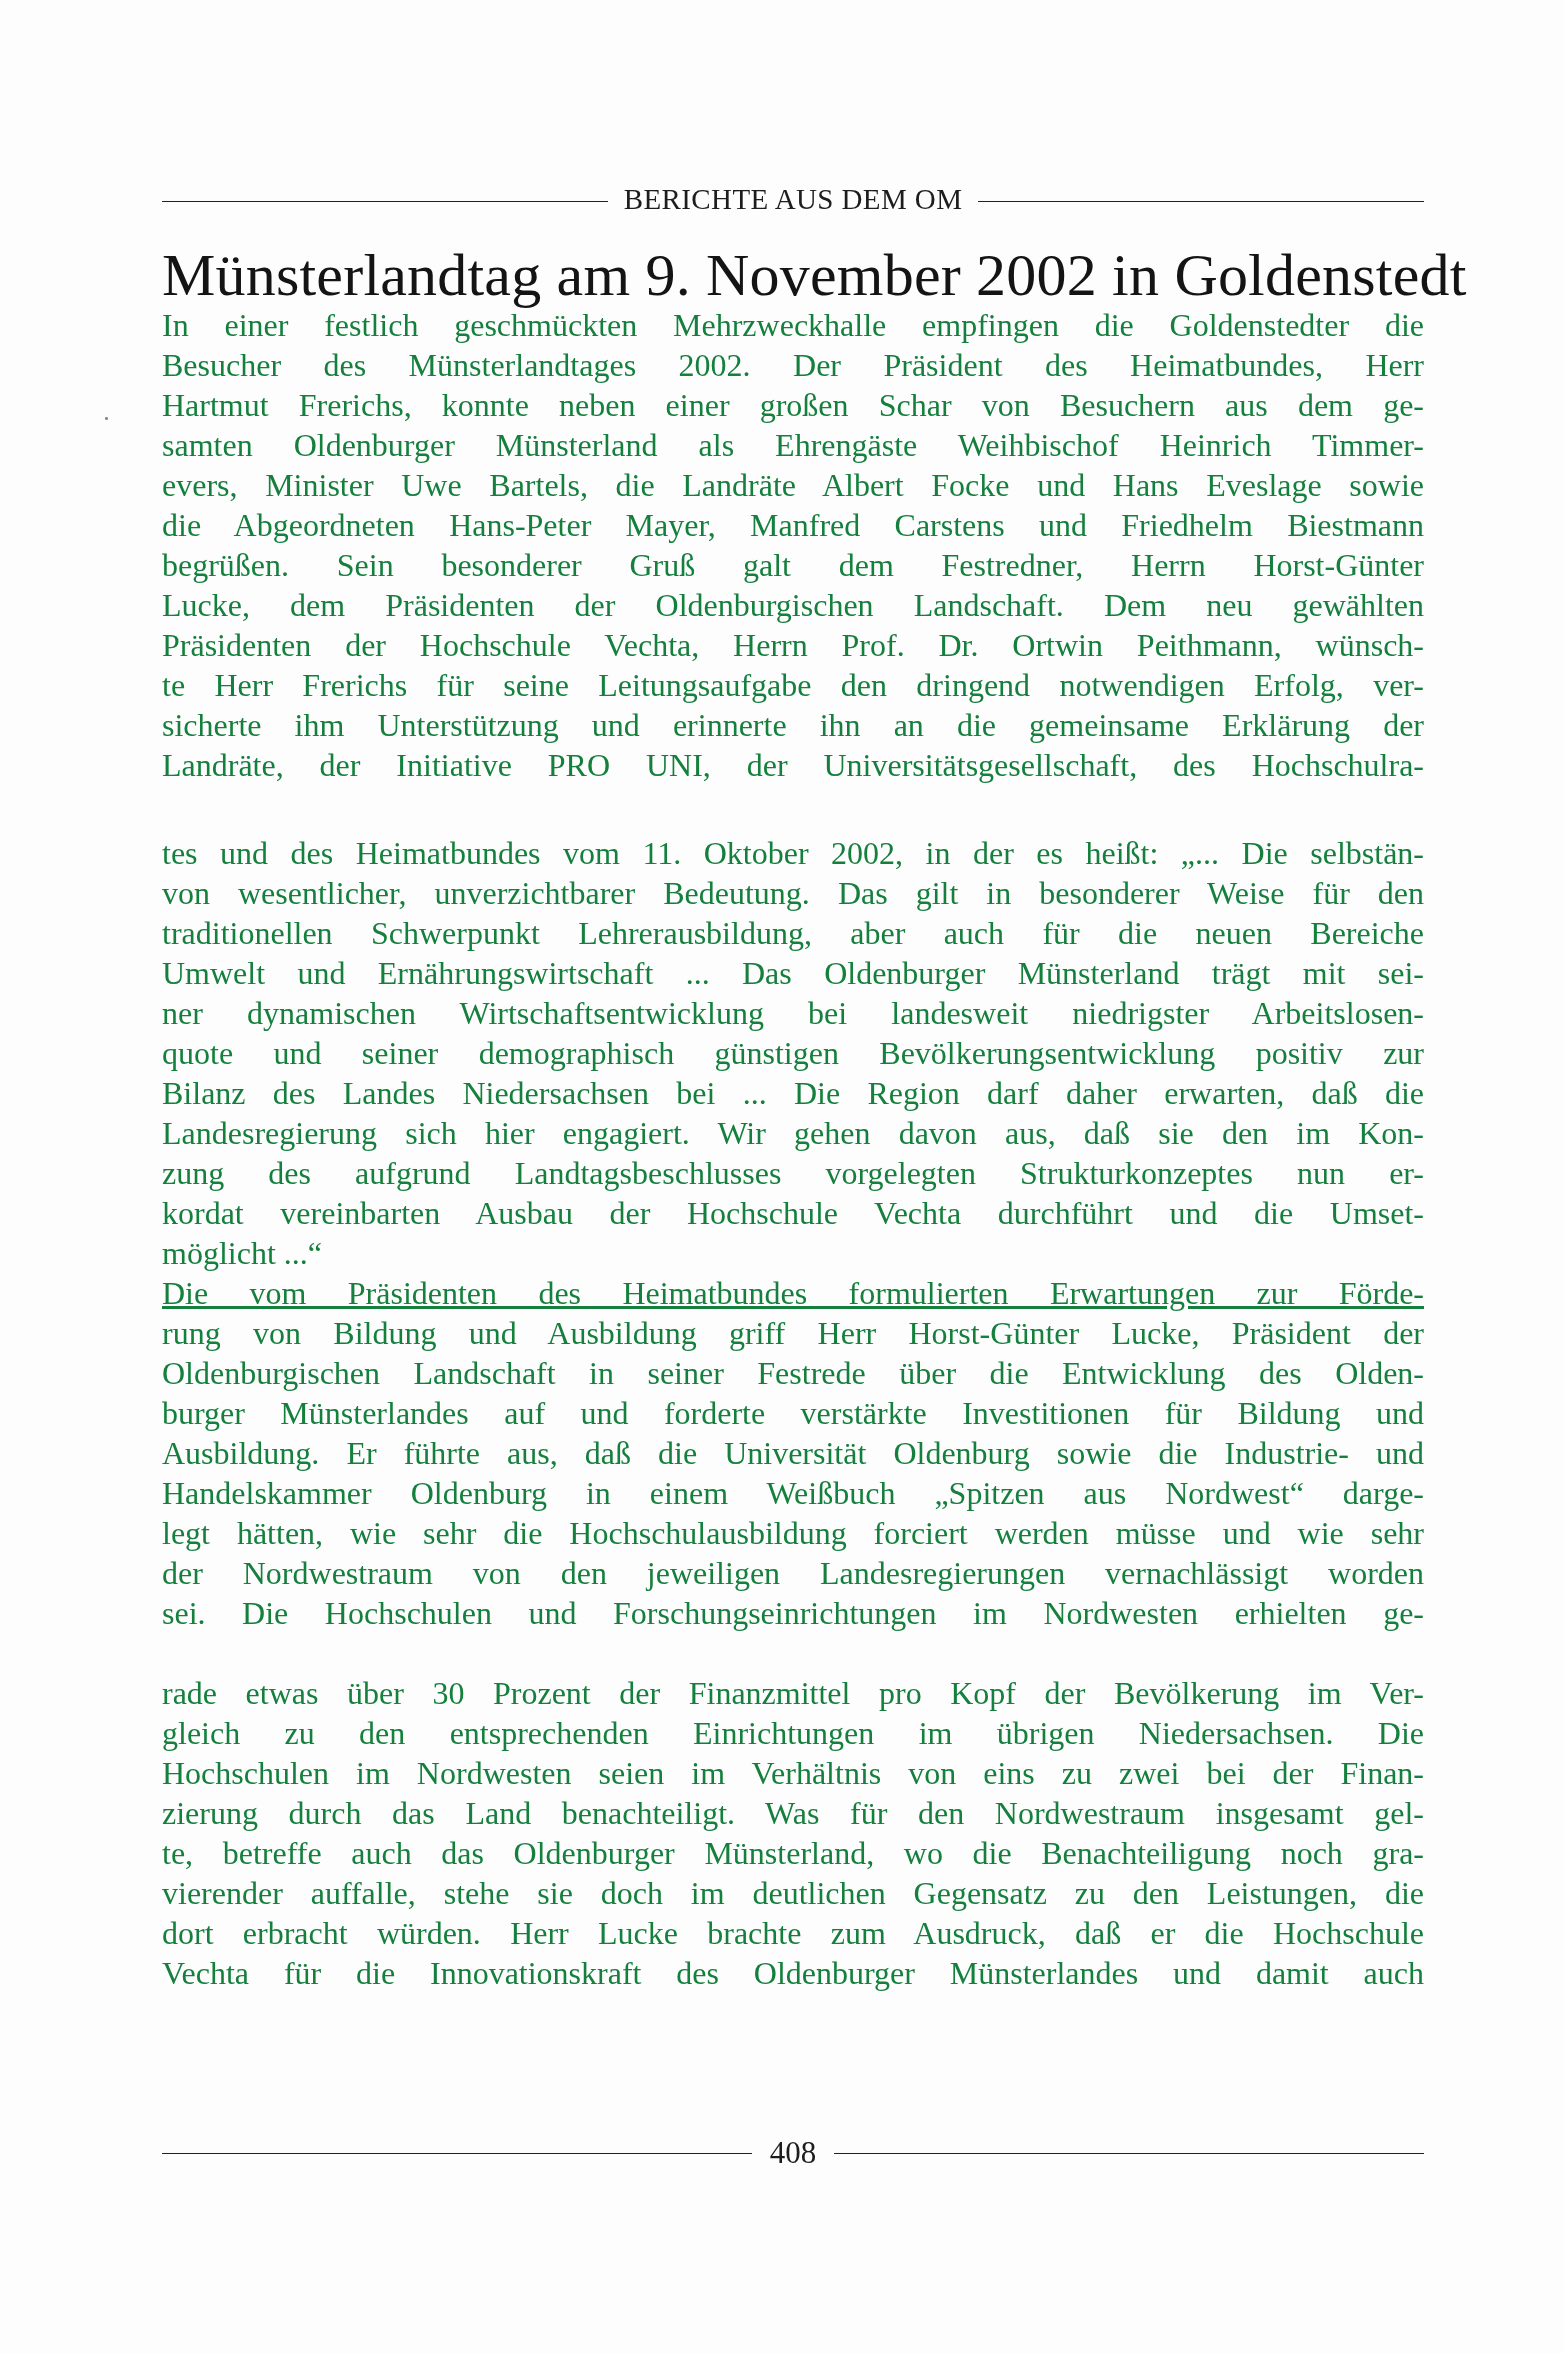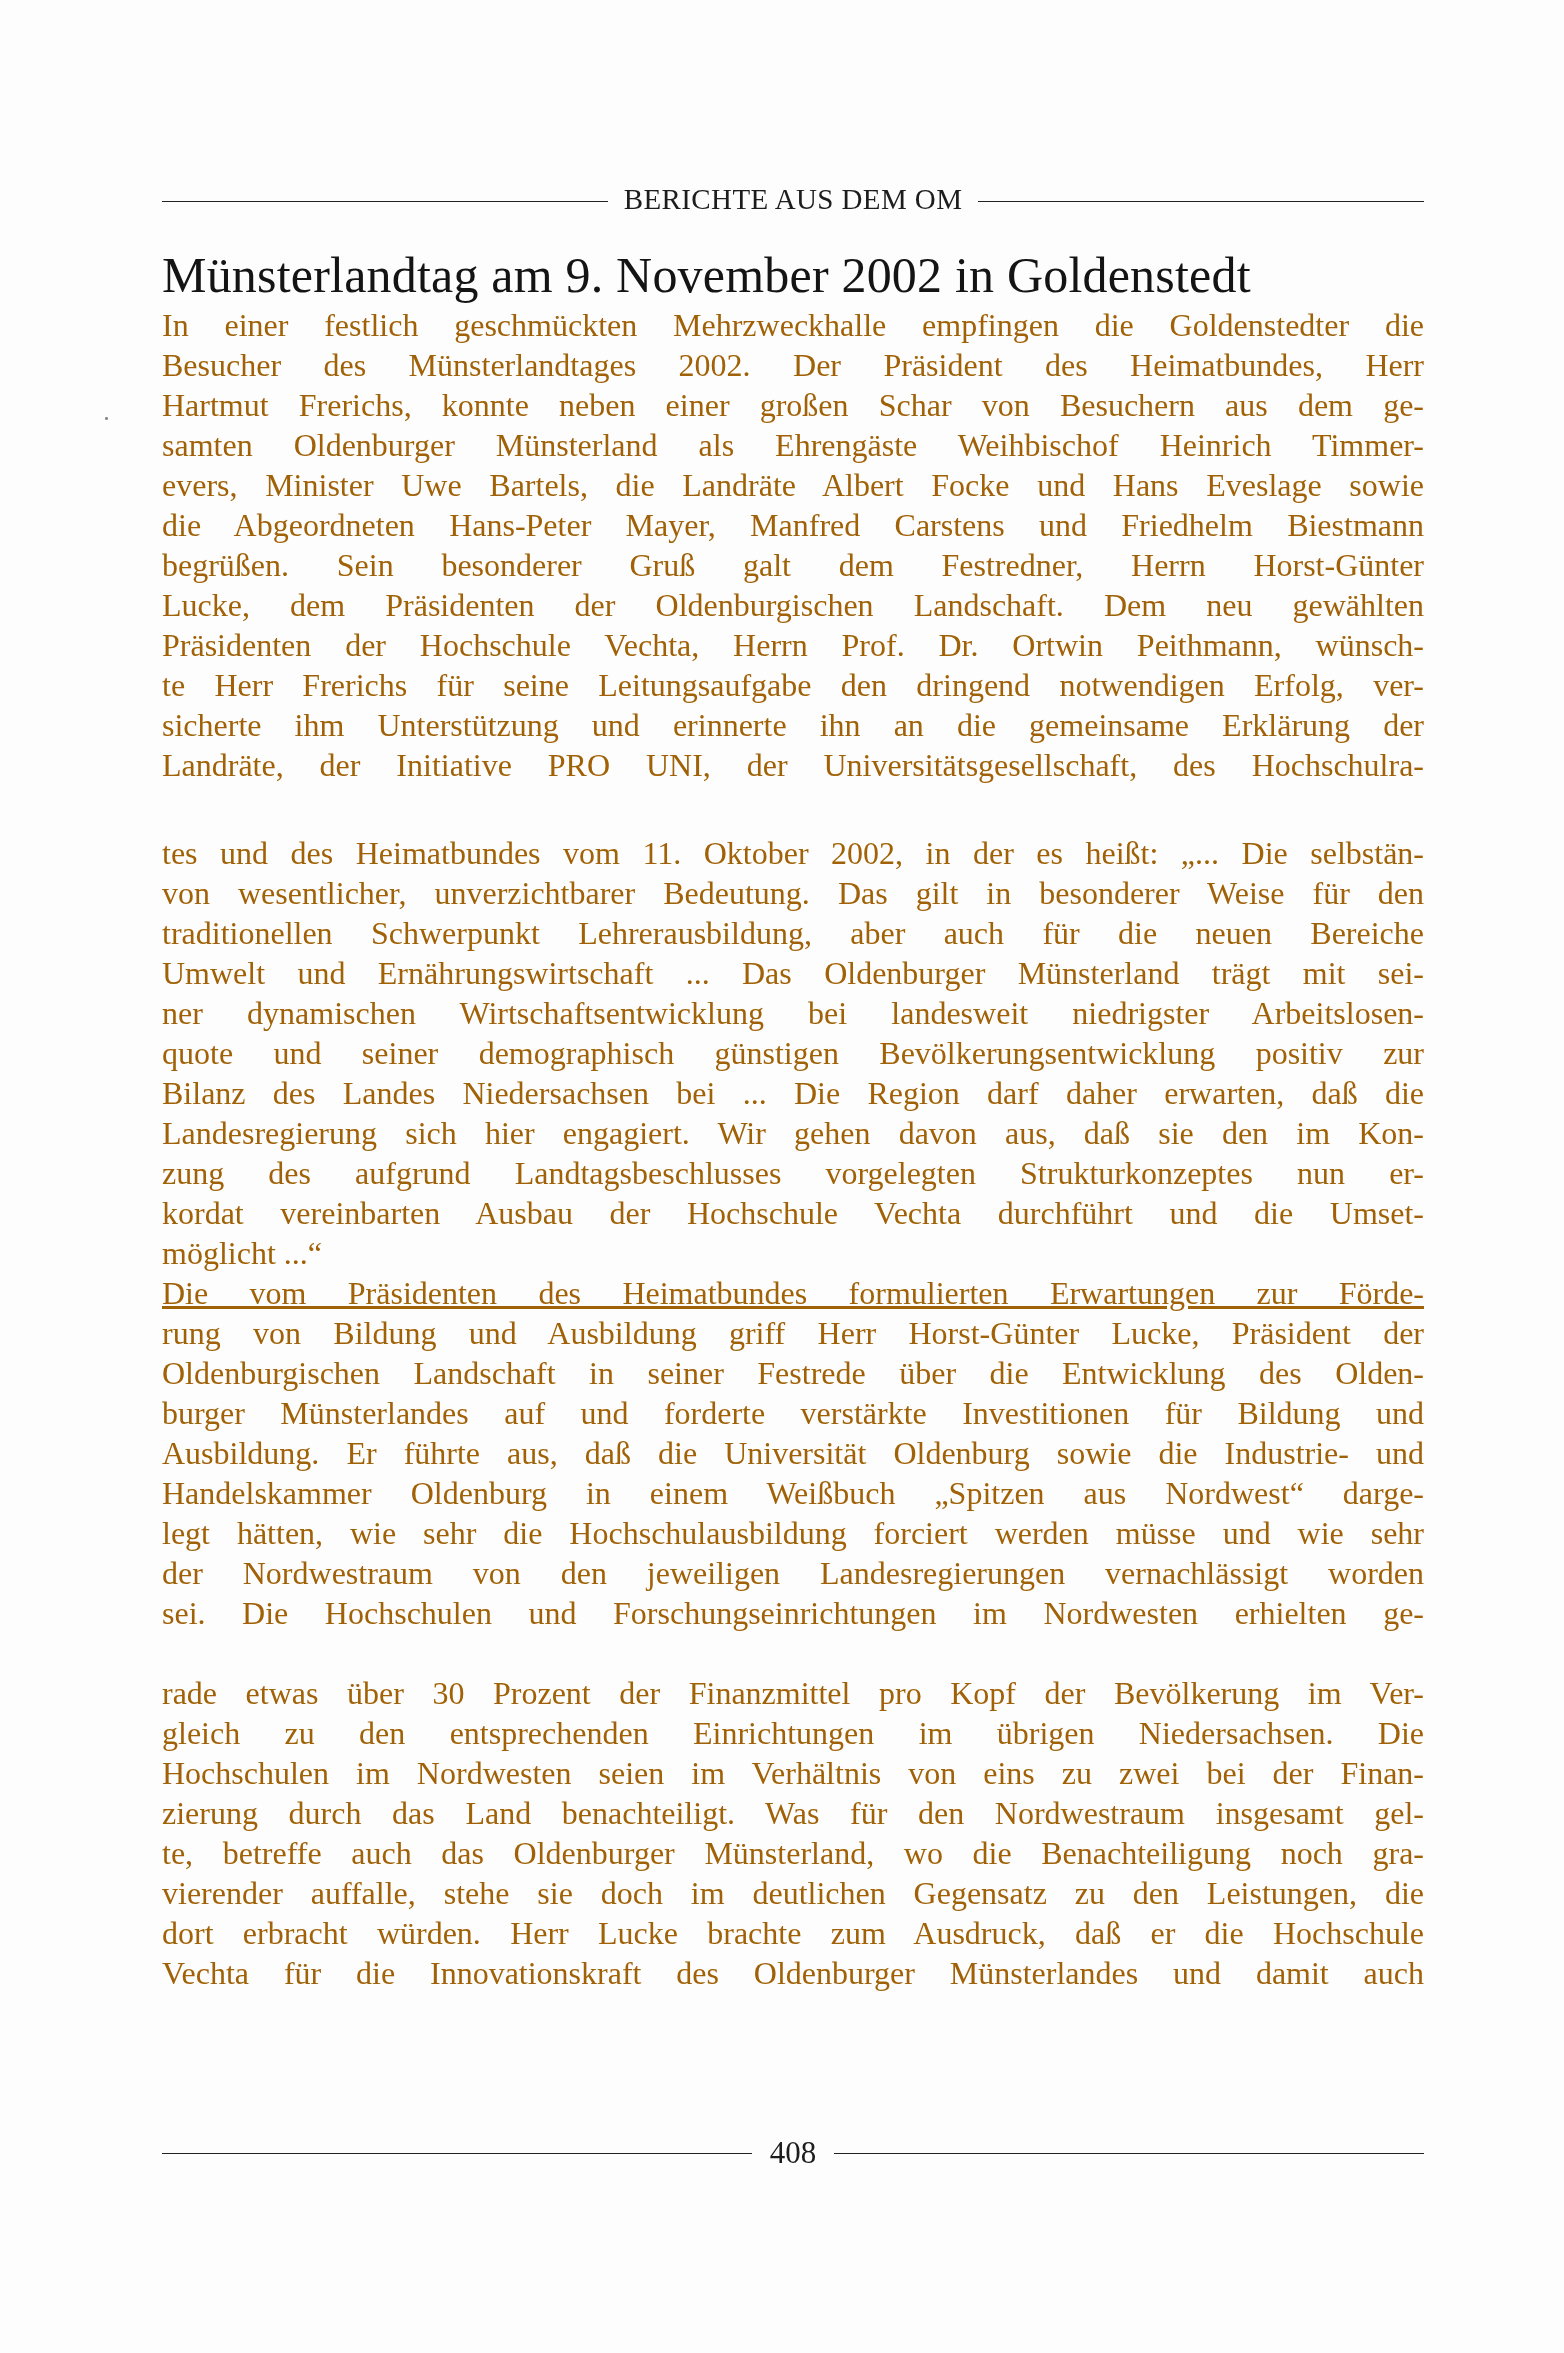--- a/index.html
+++ b/index.html
@@ -42,41 +42,41 @@
       letter-spacing: 0.4px;
       white-space: nowrap;
       color: #1d1d1d;
     }
     .article-title {
       position: absolute;
       top: 244px;
       left: 0;
       margin: 0;
       font-weight: normal;
-      font-size: 50px;
+      font-size: 60px;
       line-height: 63px;
       white-space: nowrap;
       color: #141414;
       letter-spacing: 0.2px;
     }
     .article-body {
       position: absolute;
       top: 305px;
       left: 0;
       width: 1262px;
     }
     .line {
       display: block;
       height: 40px;
       line-height: 40px;
       font-size: 32px;
       white-space: nowrap;
       text-align: justify;
       text-align-last: justify;
-      color: #a16207;
+      color: #15803d;
     }
     .line.last {
       text-align-last: left;
     }
     .folio {
       position: absolute;
       top: 2135px;
       left: 0;
       width: 1262px;
       height: 35px;

